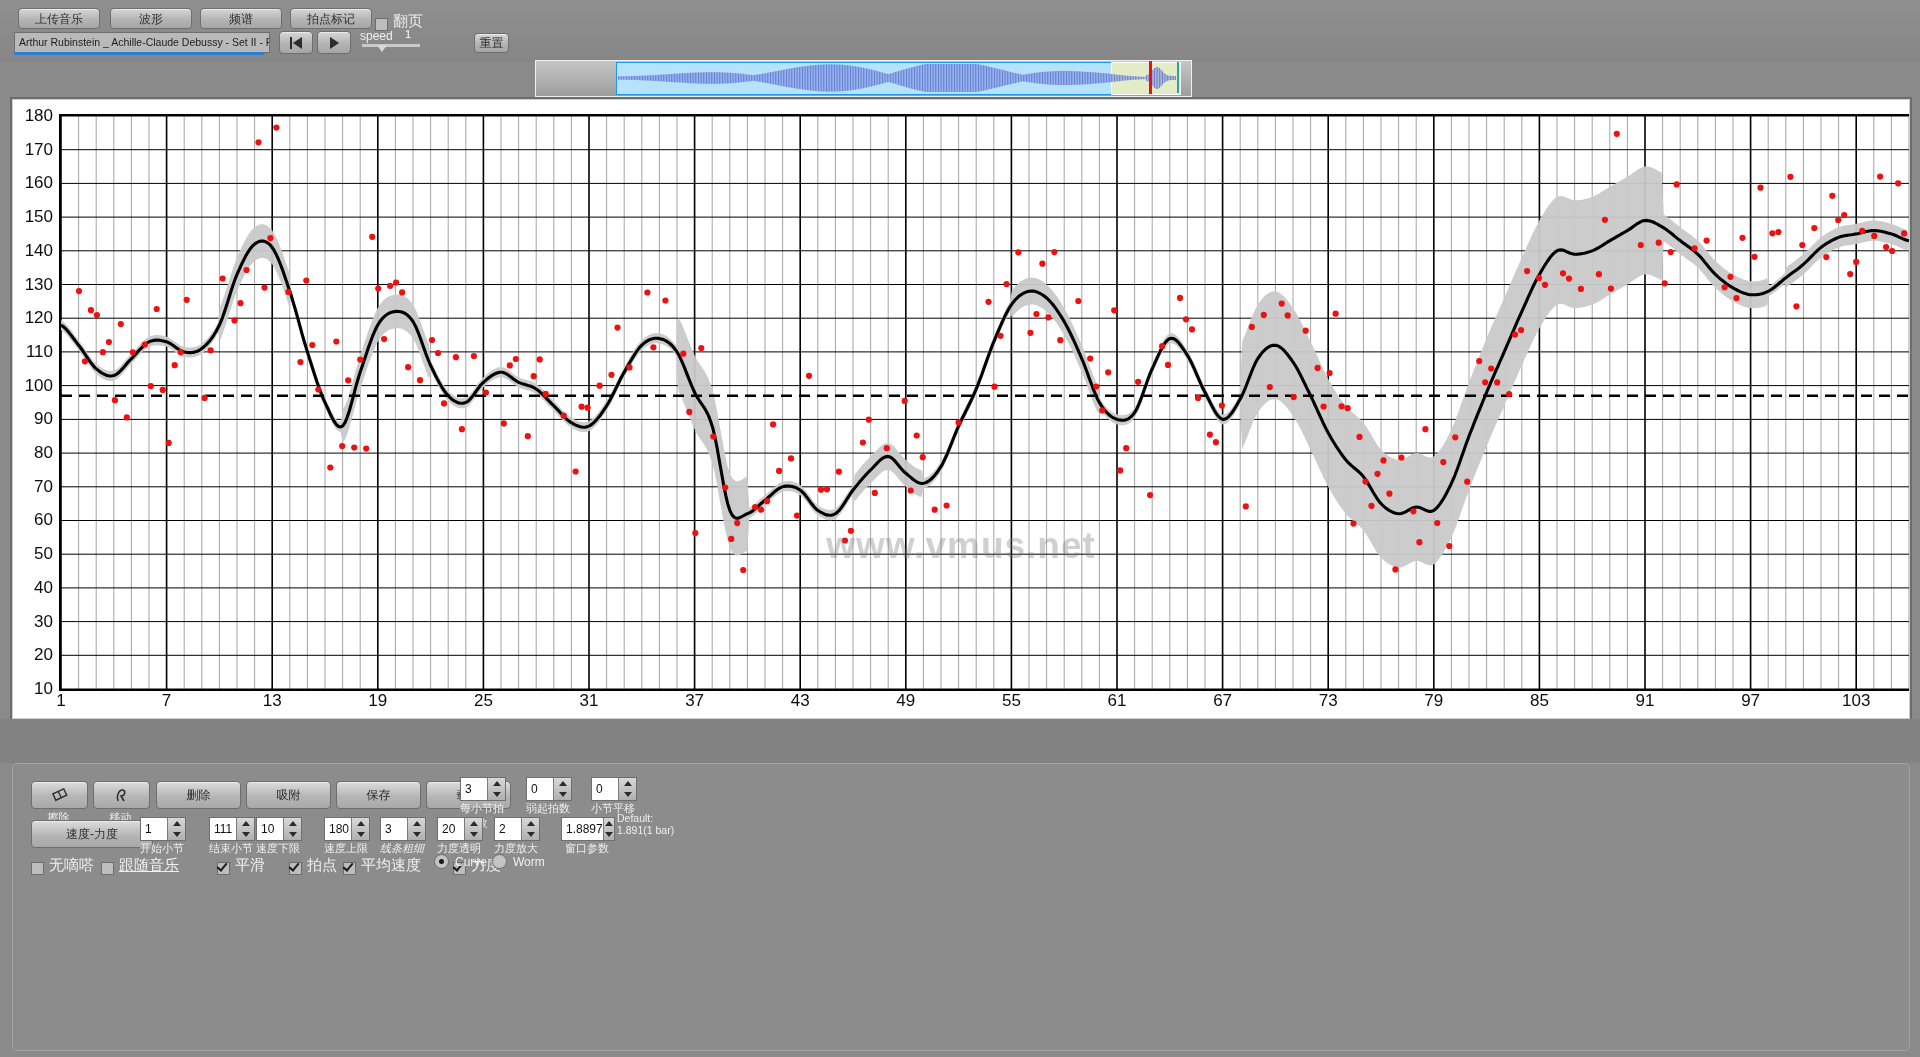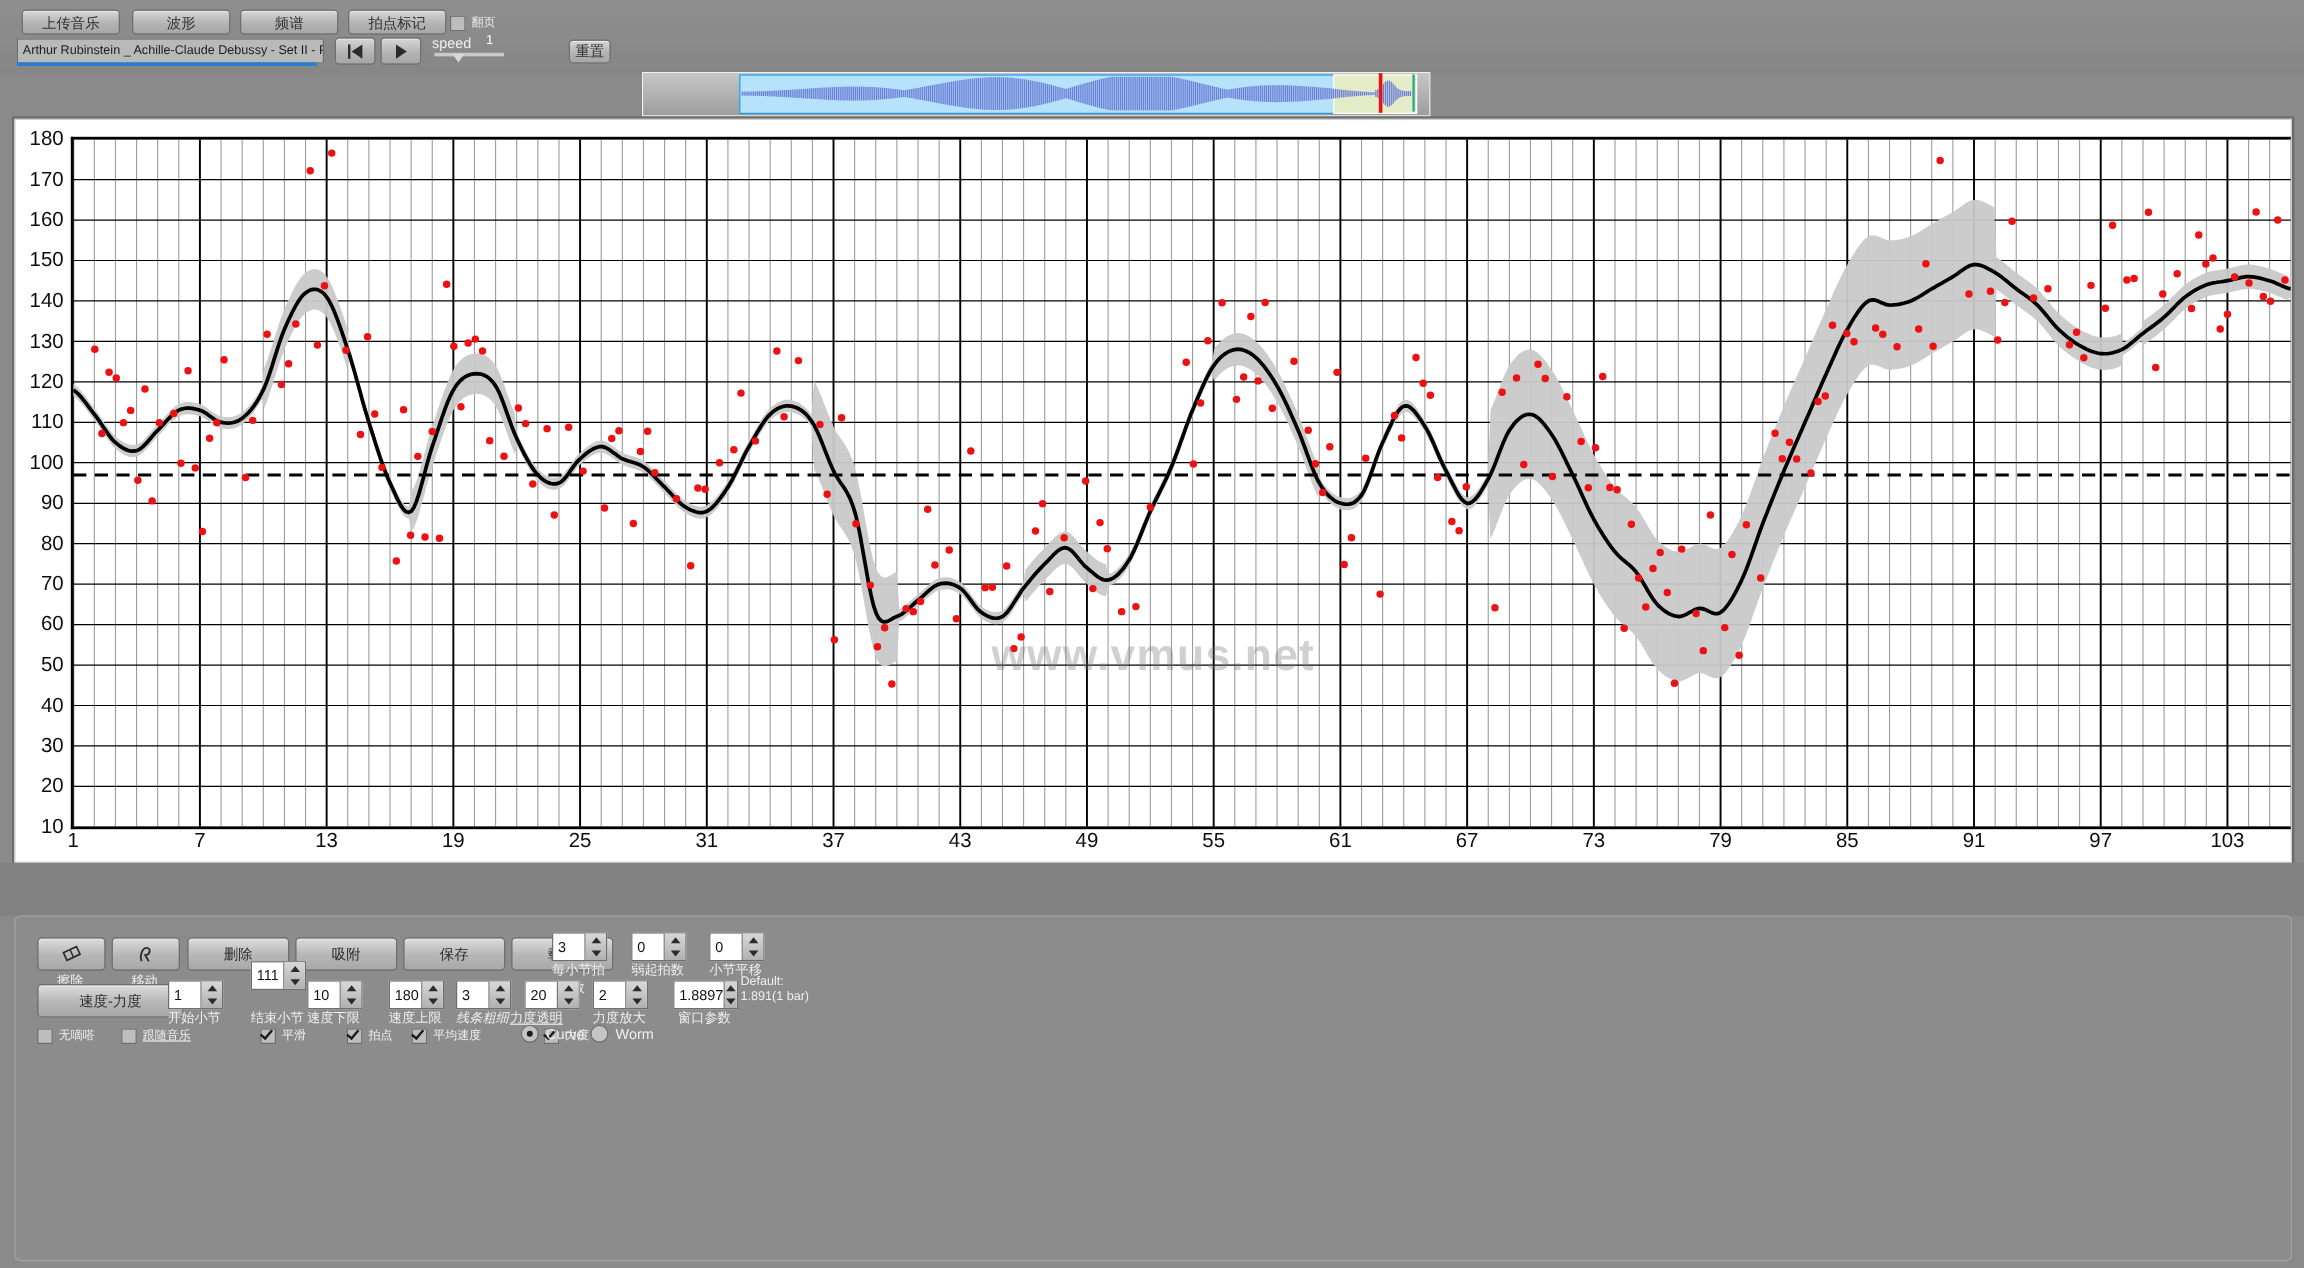--- a/index.html
+++ b/index.html
@@ -21,22 +21,22 @@
     color:#303030;font-size:12px;line-height:1;
     box-shadow:inset 0 1px 0 #eaeaea;
     cursor:default;
   }
   .btn.small{height:19px;}
   #b-upload{position:absolute;left:18px;top:8px;width:80px;height:19px;}
   #b-wave{position:absolute;left:110px;top:8px;width:80px;height:19px;}
   #b-spec{position:absolute;left:200px;top:8px;width:80px;height:19px;}
   #b-beat{position:absolute;left:290px;top:8px;width:80px;height:19px;}
 
-  .chkwrap{position:absolute;display:flex;align-items:center;gap:5px;
-    font-size:10px;color:#e9e9e9;}
+  .chkwrap{position:absolute;display:flex;align-items:flex-end;gap:5px;
+    font-size:15px;color:#e9e9e9;}
   .chkbox{width:11px;height:11px;background:#bdbdbd;border:1px solid #6d6d6d;}
   .chkbox.on{position:relative;}
   .chkbox.on::after{content:"";position:absolute;left:1px;top:-2px;width:4px;height:8px;
     border:solid #1a1a1a;border-width:0 2px 2px 0;transform:rotate(40deg);}
   #chk-flip{left:375px;top:12px;}
 
   .songfield{position:absolute;left:14px;top:32px;width:250px;height:19px;
     background:#b9b9b9;border:1px solid #6f6f6f;color:#1d1d1d;
     font-size:10.5px;line-height:19px;padding-left:4px;overflow:hidden;white-space:nowrap;}
   .songunder{position:absolute;left:14px;top:52px;width:250px;height:3px;background:#2a7fd4;}
@@ -957,21 +957,21 @@
       </div>
     <div id="spin-row2">
         <div class="spin" style="left: 127px; top: 53px; width: 44px;">
           <span class="v">1</span>
           <span class="ar">
             <span class="up"></span>
             <span class="dn"></span>
           </span>
         </div>
         <div class="bcap" style="left: 127px; top: 77px; width: 44px;">开始小节</div>
-        <div class="spin" style="left: 196px; top: 37px; width: 44px;">
+        <div class="spin" style="left: 196px; top: 53px; width: 44px;">
           <span class="v">111</span>
           <span class="ar">
             <span class="up"></span>
             <span class="dn"></span>
           </span>
         </div>
         <div class="bcap" style="left: 196px; top: 77px; width: 44px;">结束小节</div>
         <div class="spin" style="left: 243px; top: 53px; width: 44px;">
           <span class="v">10</span>
           <span class="ar">
@@ -996,21 +996,21 @@
           </span>
         </div>
         <div class="bcap" style="left: 367px; top: 77px; width: 44px; font-style: italic;">线条粗细</div>
         <div class="spin" style="left: 424px; top: 53px; width: 44px;">
           <span class="v">20</span>
           <span class="ar">
             <span class="up"></span>
             <span class="dn"></span>
           </span>
         </div>
-        <div class="bcap" style="left: 412px; top: 77px; width: 44px; text-decoration: underline;">力度透明</div>
+        <div class="bcap" style="left: 424px; top: 77px; width: 44px;">力度透明</div>
         <div class="spin" style="left: 481px; top: 53px; width: 44px;">
           <span class="v">2</span>
           <span class="ar">
             <span class="up"></span>
             <span class="dn"></span>
           </span>
         </div>
         <div class="bcap" style="left: 481px; top: 77px; width: 44px;">力度放大</div>
         <div class="spin" style="left: 548px; top: 53px; width: 52px;">
           <span class="v">1.8897</span>

